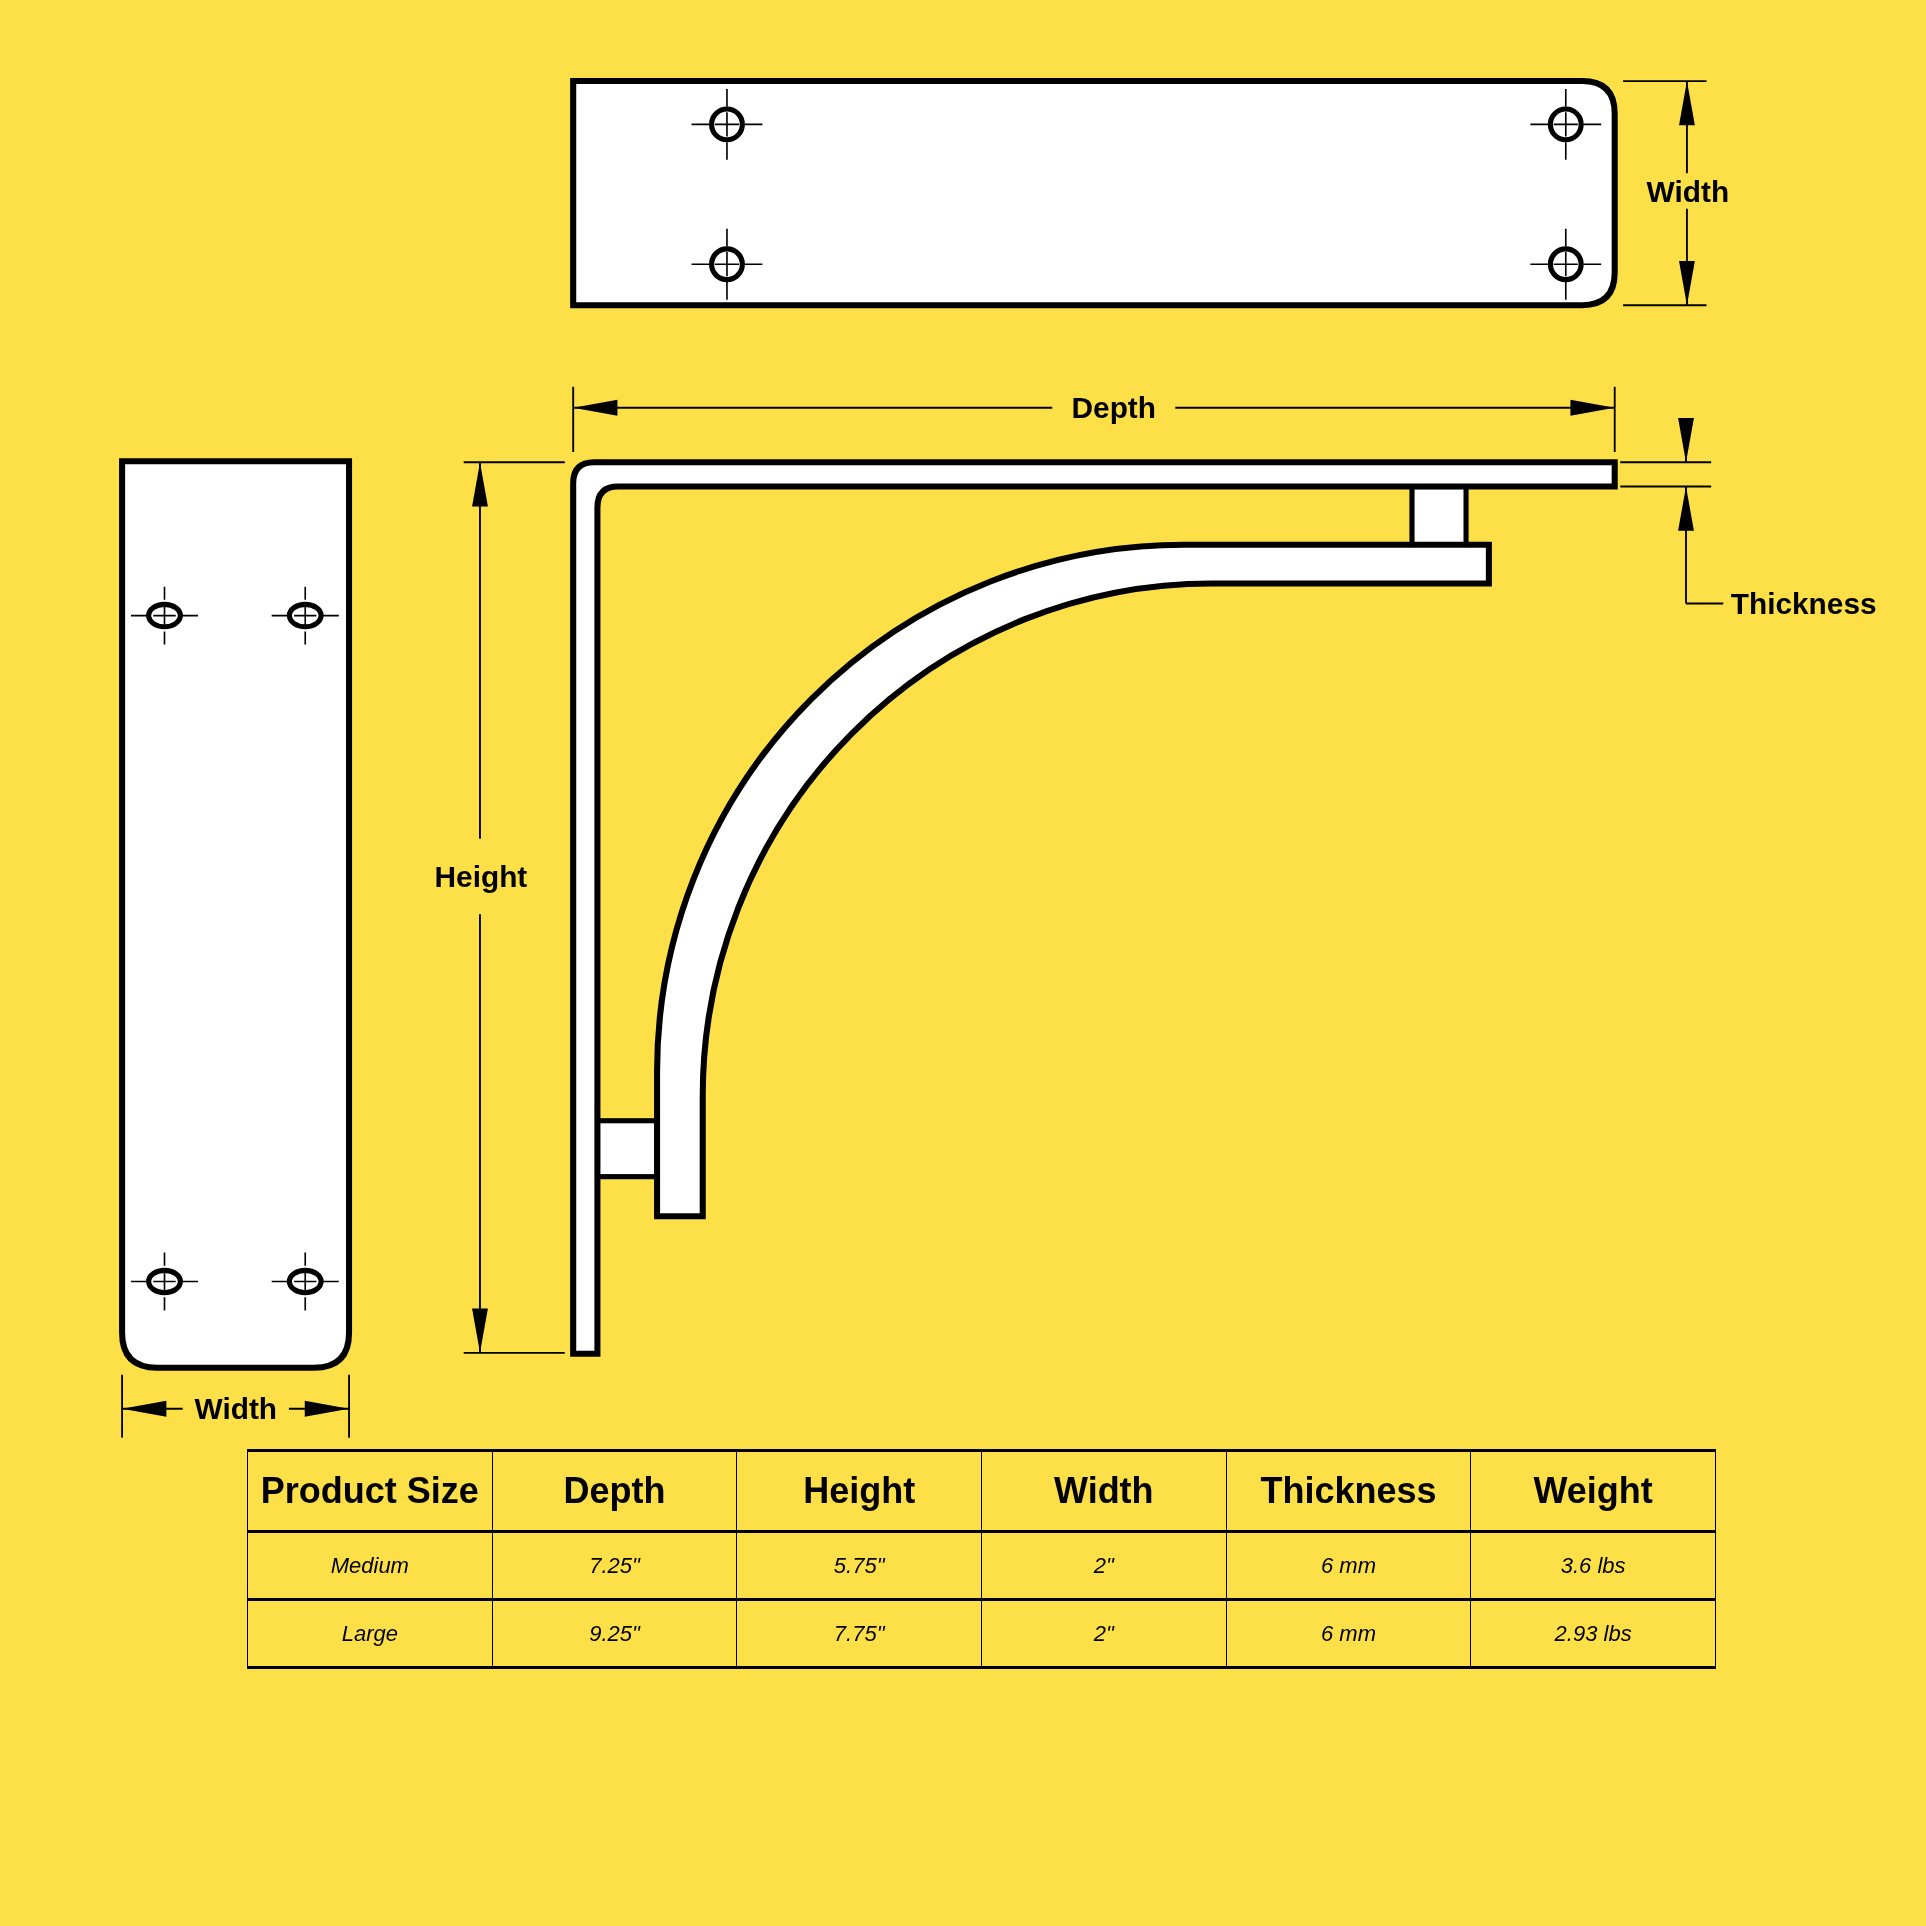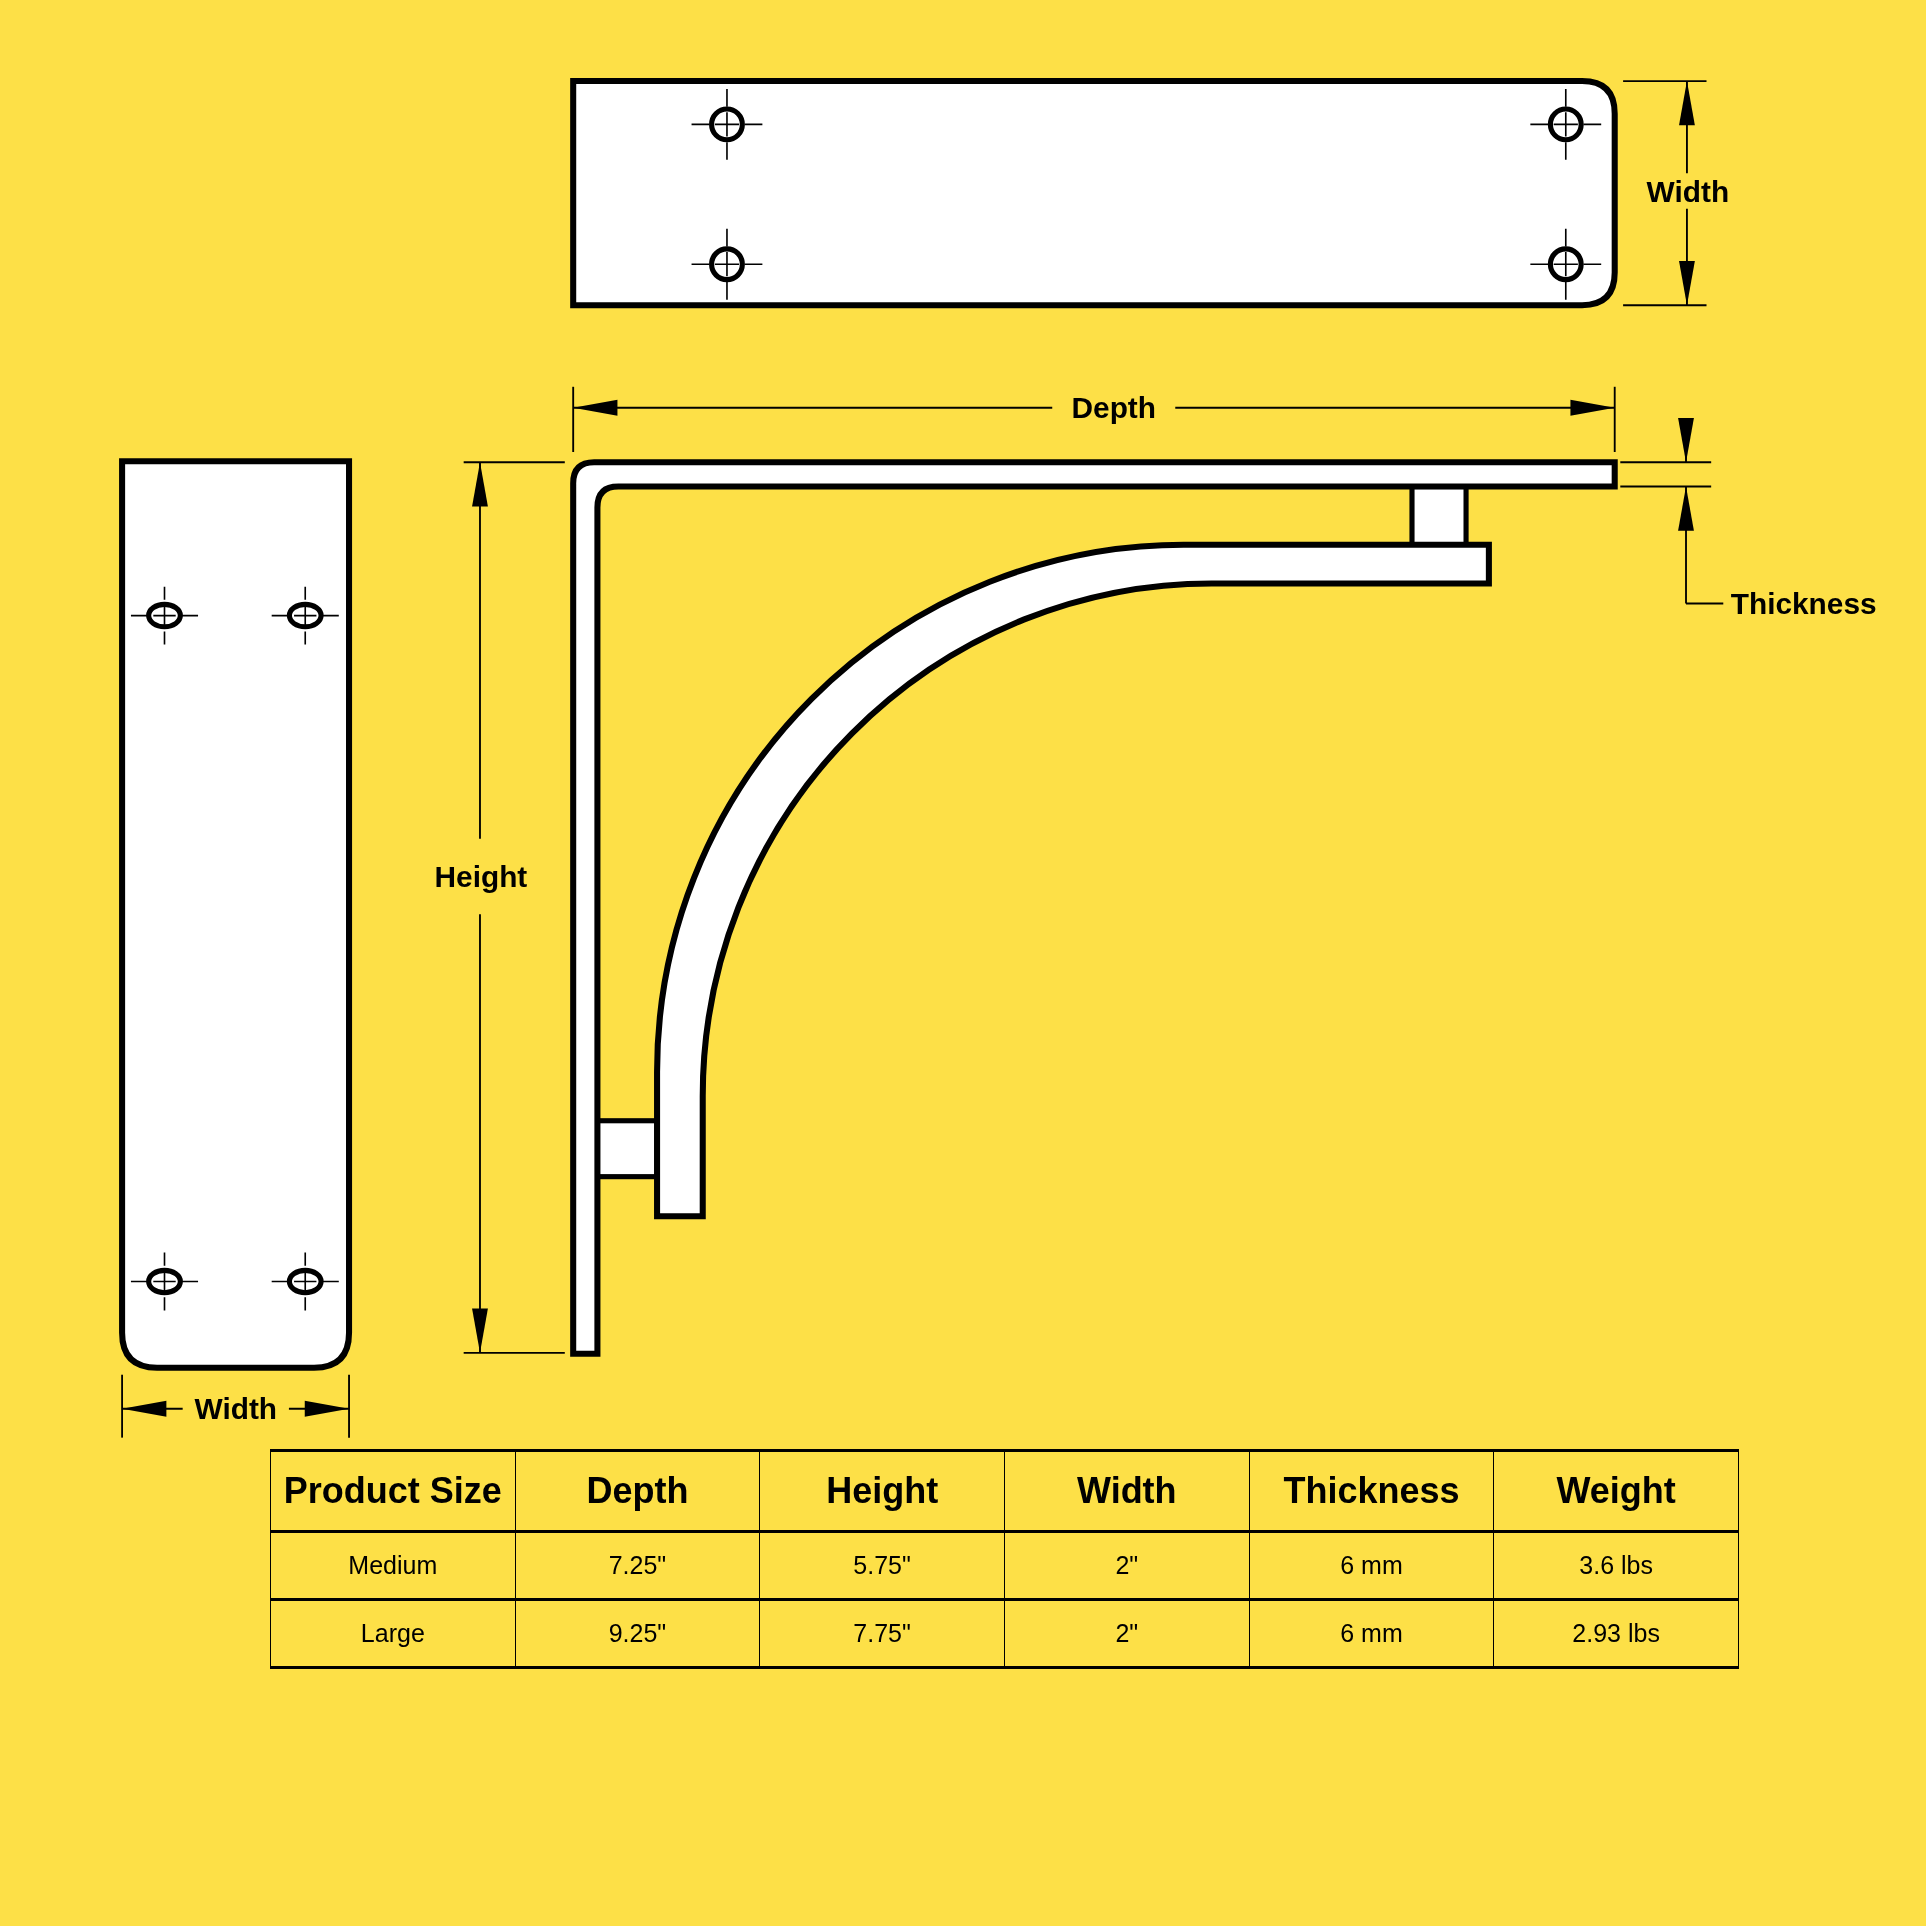--- a/index.html
+++ b/index.html
@@ -55,21 +55,21 @@
   }
   .dim-label {
     font-family: "Liberation Sans", sans-serif;
     font-size: 64px;
     font-weight: bold;
     fill: #000000;
   }
   
   #size-table {
     position: absolute;
-    left: 270px;
+    left: 247px;
     top: 1449px;
     width: 1469px;
     border-collapse: collapse;
     table-layout: fixed;
     font-family: "Liberation Sans", sans-serif;
     color: #000000;
   }
   #size-table th, #size-table td {
     border-left: 1.9px solid #000000;
     border-right: 1.9px solid #000000;
@@ -81,21 +81,22 @@
     overflow: hidden;
     white-space: nowrap;
   }
   #size-table th {
     height: 78px;
     font-size: 36px;
     font-weight: bold;
   }
   #size-table td {
     height: 65px;
-    font-size: 25px;
+    font-size: 22px;
+    font-style: italic;
     font-weight: normal;
   }
   
   #product-title {
     position: absolute;
     left: 255px;
     top: 1842px;
     width: 1469px;
     text-align: center;
     font-size: 68px;

